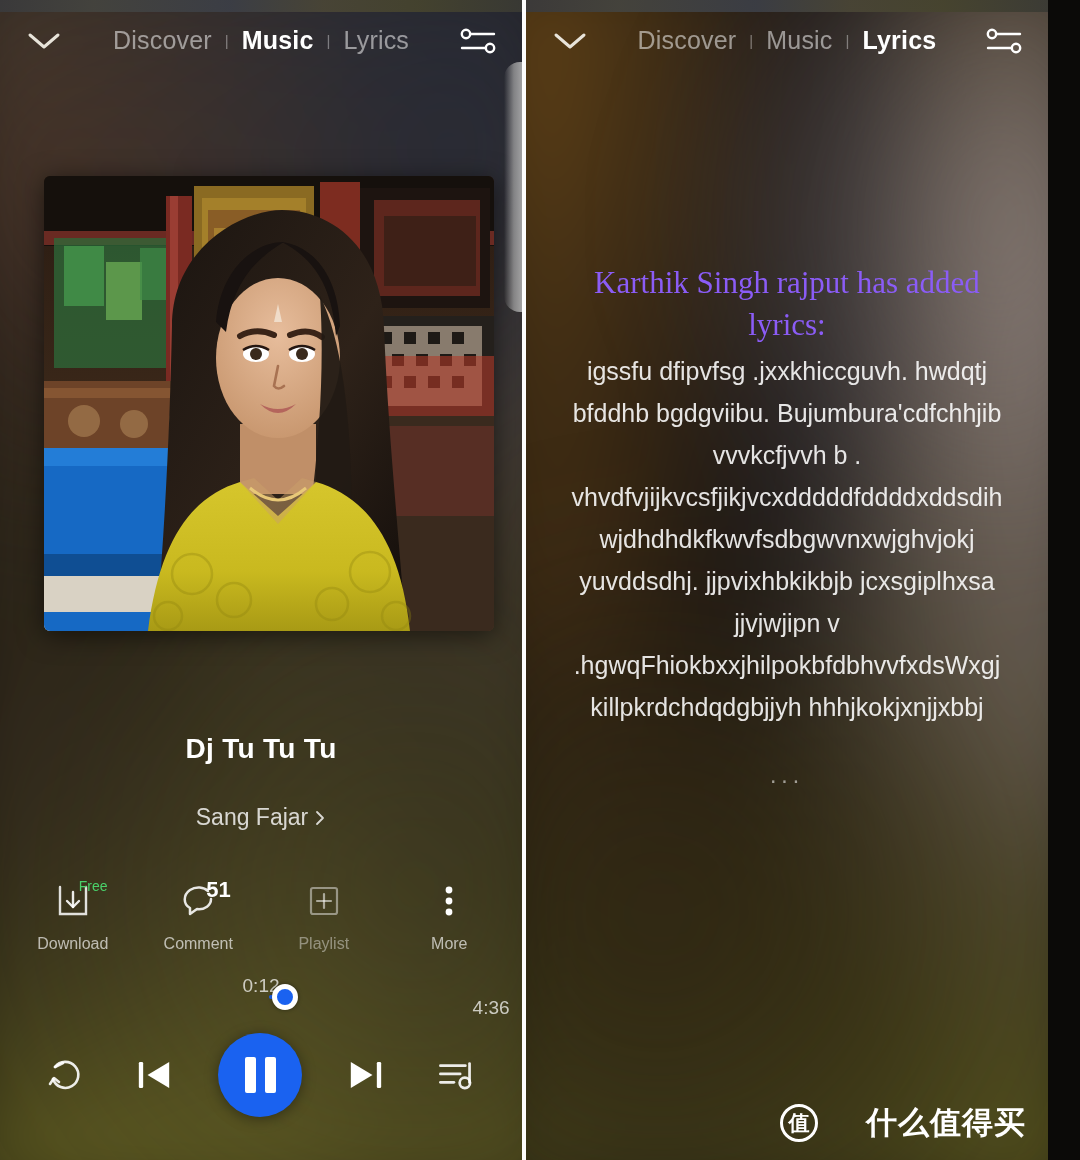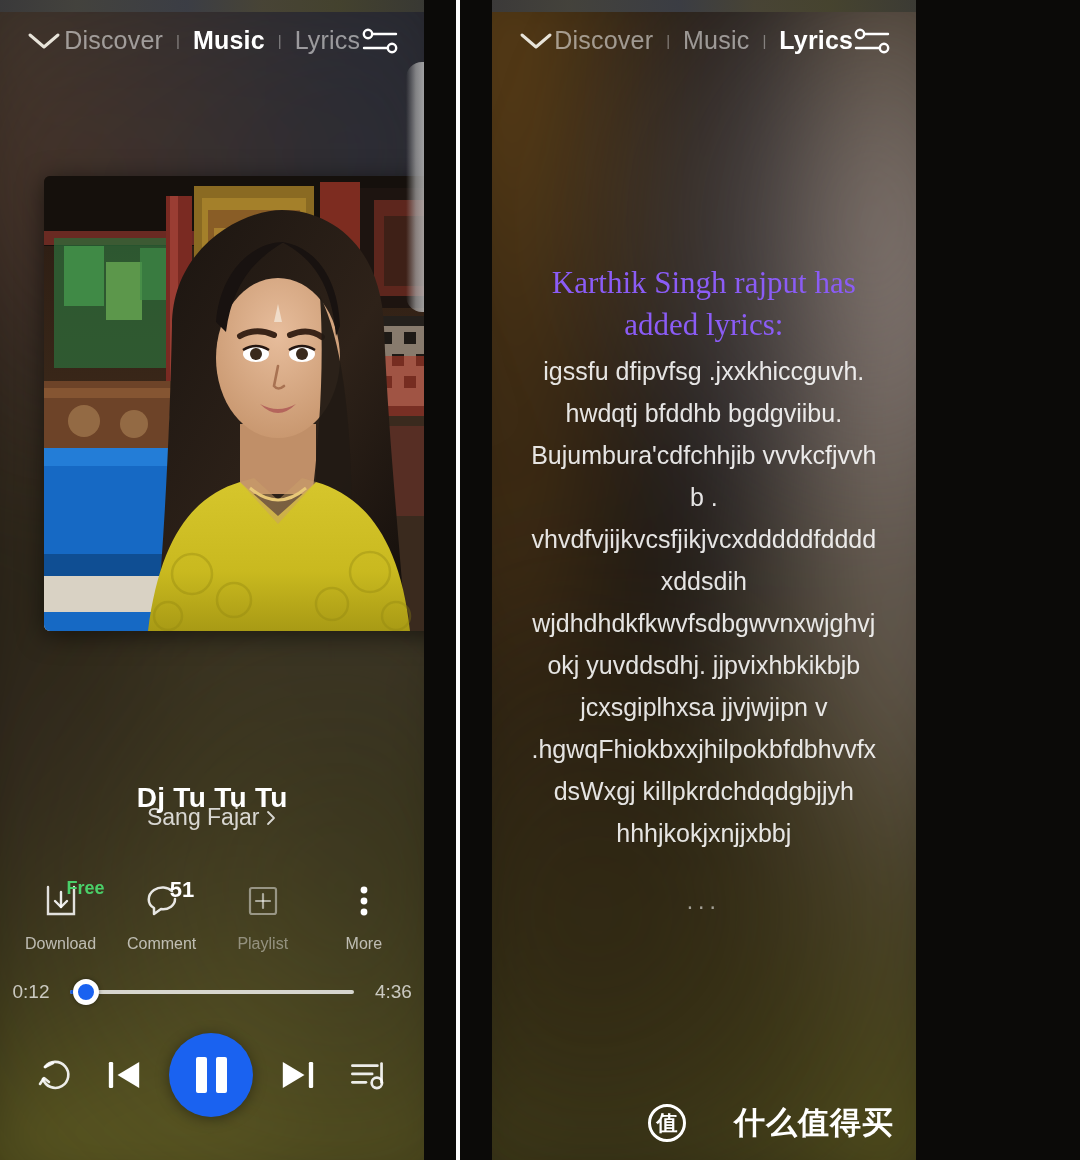--- a/index.html
+++ b/index.html
@@ -2,21 +2,21 @@
 <html><head>
 <meta charset="utf-8">
 <style>
   * { margin:0; padding:0; box-sizing:border-box; }
   html, body {
     width:1080px; height:1160px;
     background:#0b0a08;
     font-family:"Liberation Sans", sans-serif;
     overflow:hidden;
   }
-  #root { position:relative; width:916px; height:1160px; display:flex;gap:32px; }
+  #root { position:relative; width:1048px; height:1160px; display:flex; }
 
   
   .backdrop { position:absolute; inset:0; overflow:hidden; }
   .bd-layer { position:absolute; inset:-60px; }
 
   
   .bd-left-1 {
     background:
       radial-gradient(circle at 8% 6%, rgba(60,54,44,.85) 0%, rgba(0,0,0,0) 46%),
       radial-gradient(circle at 62% 4%, rgba(38,42,56,.9) 0%, rgba(0,0,0,0) 40%),
@@ -101,21 +101,21 @@
   
   .album-art {
     position:absolute; left:44px; top:176px; width:450px; height:455px;
     border-radius:6px; overflow:hidden;
     box-shadow:0 4px 26px rgba(0,0,0,.55);
   }
   .art-svg { width:100%; height:100%; display:block; }
 
   
   .song-title {
-    position:absolute; left:0; right:0; top:782px;
+    position:absolute; left:0; right:0; top:733px;
     text-align:center; font-size:28px; font-weight:bold; color:#fff;
     letter-spacing:.3px;
   }
   .song-artist-row {
     position:absolute; left:0; right:0; top:804px;
     display:flex; align-items:center; justify-content:center; gap:6px;
     cursor:pointer;
   }
   .song-artist { font-size:23px; color:rgba(255,255,255,.80); }
   .artist-chev { width:12px; height:18px; }
@@ -124,30 +124,30 @@
   .actions {
     position:absolute; left:0; right:0; top:880px;
     display:flex; justify-content:space-around; align-items:flex-start;
     padding:0 10px;
   }
   .action { width:98px; display:flex; flex-direction:column; align-items:center; cursor:pointer; }
   .action .glyph { height:42px; display:flex; align-items:center; justify-content:center; position:relative; }
   .action .lbl { margin-top:13px; font-size:16px; color:rgba(255,255,255,.66); }
   .action.dim .lbl { color:rgba(255,255,255,.42); }
   .badge-free {
-    position:absolute; left:26px; top:-2px; font-size:18px; font-weight:bold; color:#4ad06a;
+    position:absolute; left:26px; top:-2px; font-size:14px; font-weight:normal; color:#4ad06a;
   }
   .badge-count {
     position:absolute; left:28px; top:-3px; font-size:22px; color:#ffffff;font-weight:bold;
   }
 
   
   .progress-row {
     position:absolute; left:0; right:0; top:975px; height:34px;
-    display:flex; align-items:center;
+    display:flex; align-items:center;flex-direction:column;
   }
   .time { font-size:19px; color:rgba(255,255,255,.72); width:62px; text-align:center; }
   .time.right { margin-left:auto; }
   .track-wrap { position:relative; flex:1; height:34px; display:flex; align-items:center; }
   .track {
     position:absolute; left:8px; right:8px; height:4px; border-radius:2px;
     background:rgba(255,255,255,.78);
   }
   .track-played {
     position:absolute; left:8px; width:30px; height:4px; border-radius:2px; background:#1a62f0;

